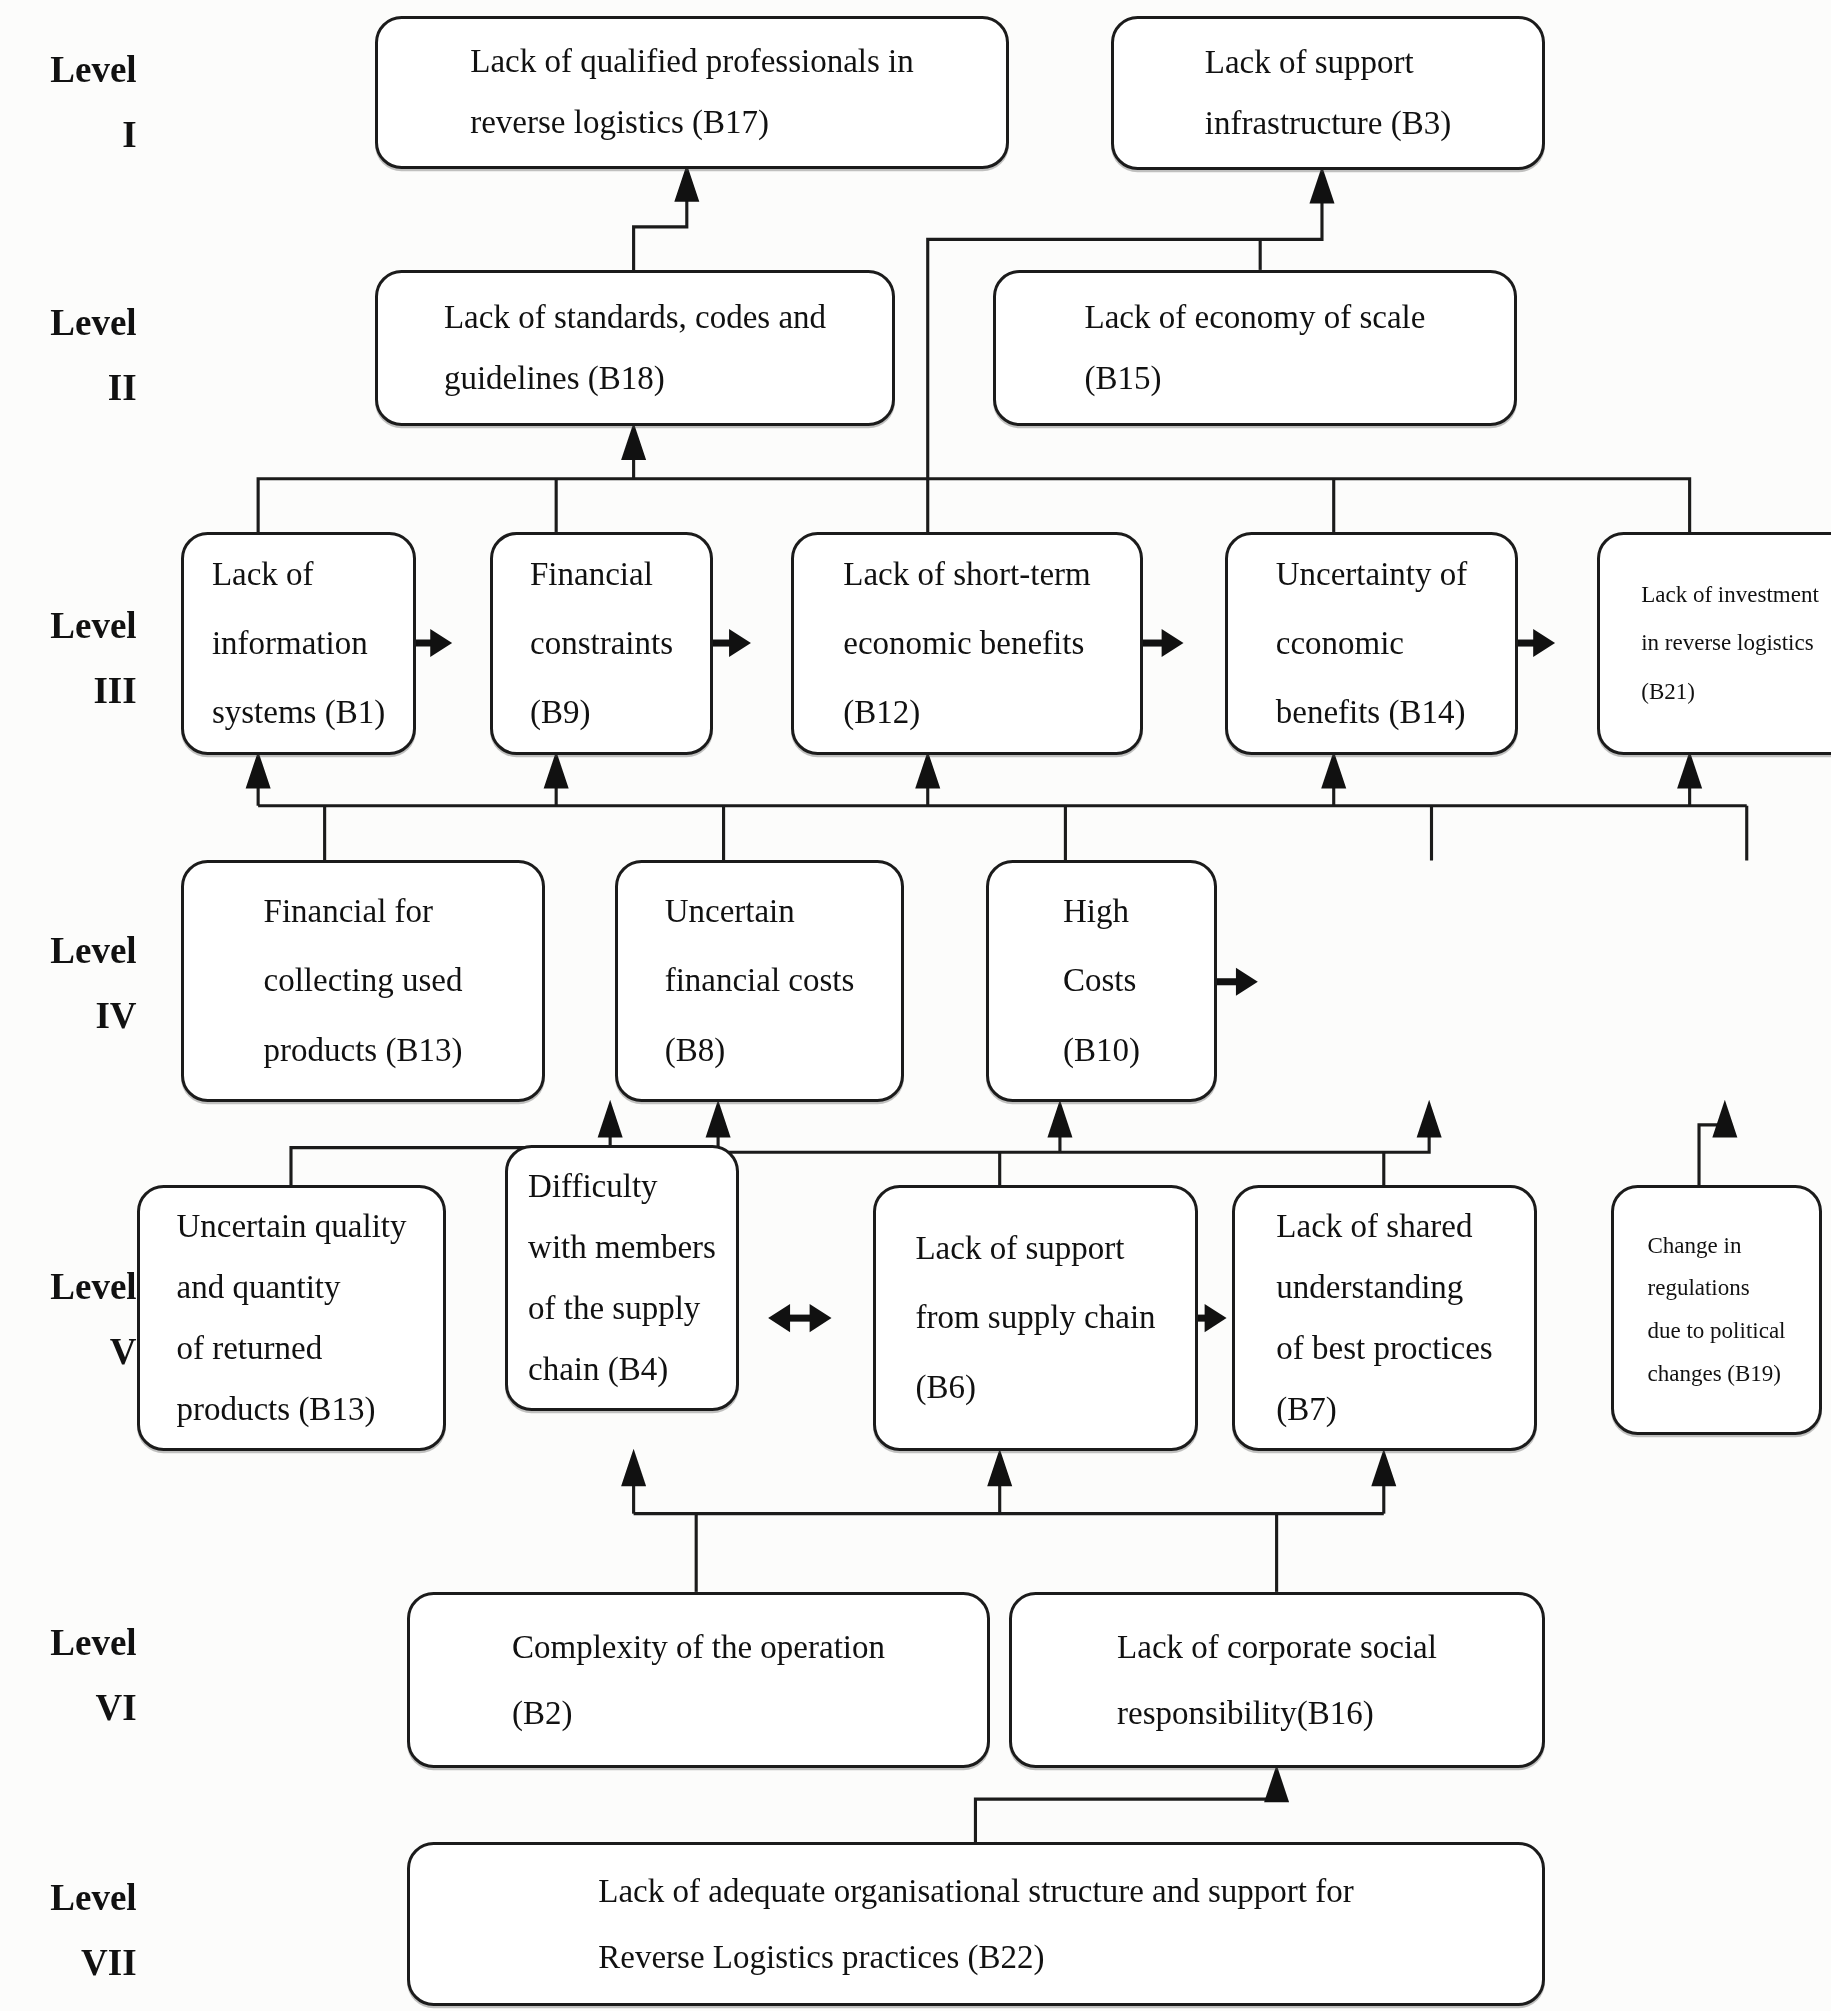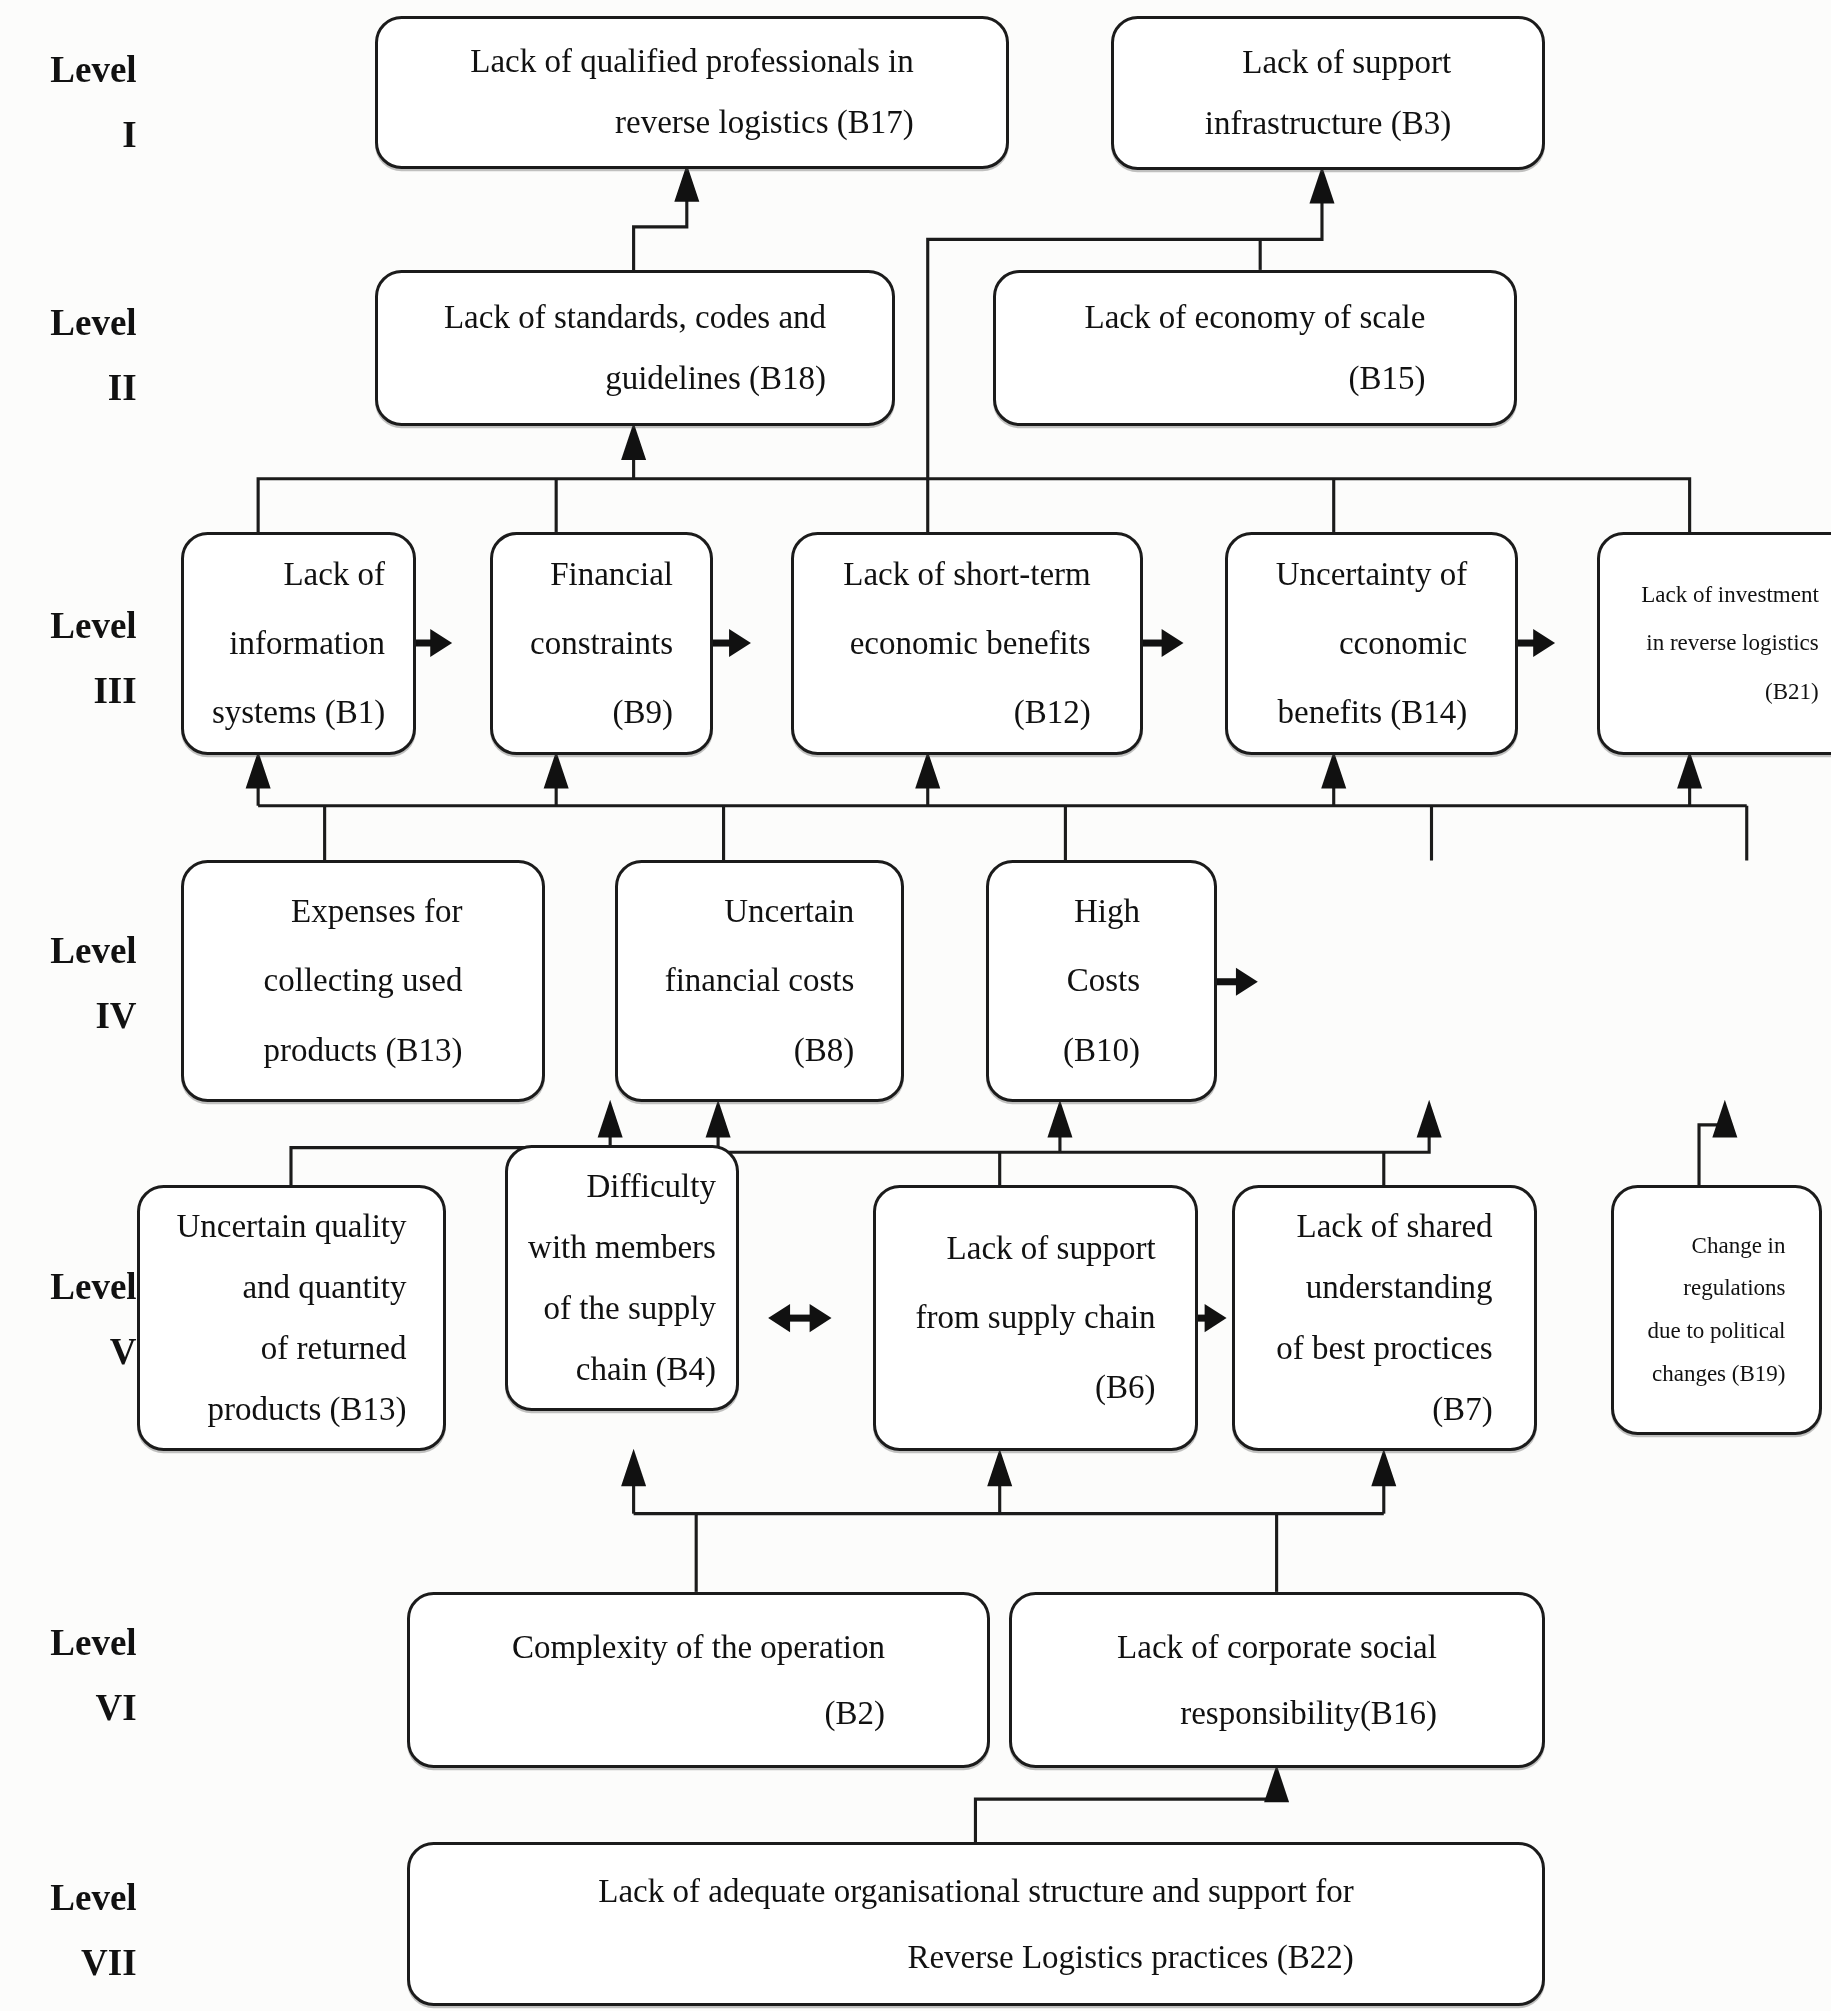--- a/index.html
+++ b/index.html
@@ -20,21 +20,21 @@
   svg.connectors line{stroke:#111;stroke-width:9;}
   .box{
     position:absolute;
     box-sizing:border-box;
     background:#ffffff;
     border:3.1px solid #1b1b1b;
     border-radius:26.6px;
     display:flex;
     align-items:center;
     justify-content:center;
-    text-align:right;
+    text-align:left;
     white-space:pre-line;
     font-size:33px;
     line-height:1.9;
     padding:3.1px 6.3px;
     box-shadow:0 2.3px 0 rgba(80,80,80,.35);
   }
   .lh-xl{line-height:2.1;margin-left:36px;}
   .lh-lg{line-height:2.0;}
   .lh-md{line-height:1.85;}
   .sm{font-size:23px;}
@@ -219,21 +219,21 @@
   <div class="box lh-xl" style="left:755px;top:532px;width:352px;height:223px">Lack of short-term
 economic benefits
 (B12)</div>
   <div class="box lh-xl" style="left:1189px;top:532px;width:293px;height:223px">Uncertainty of
 cconomic
 benefits (B14)</div>
   <div class="box lh-xl sm" style="left:1561px;top:532px;width:266px;height:223px">Lack of investment
 in reverse logistics
 (B21)</div>
 
-  <div class="box lh-xl" style="left:145px;top:860px;width:364px;height:242px">Expenses for
+  <div class="box lh-xl" style="left:145px;top:860px;width:364px;height:242px">Financial for
 collecting used
 products (B13)</div>
   <div class="box lh-xl" style="left:579px;top:860px;width:289px;height:242px">Uncertain
 financial costs
 (B8)</div>
   <div class="box lh-xl" style="left:950px;top:860px;width:231px;height:242px">High
 Costs
 (B10)</div>
 
   <div class="box lh-md" style="left:137px;top:1185px;width:309px;height:266px">Uncertain quality

